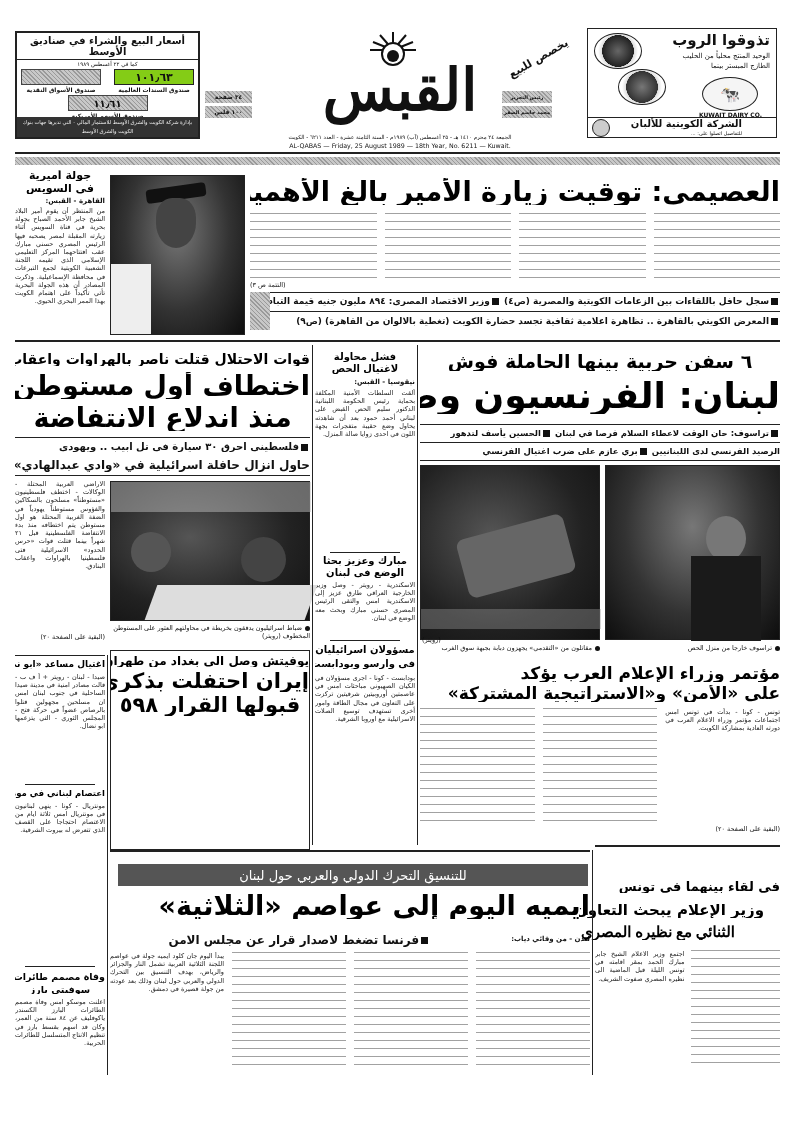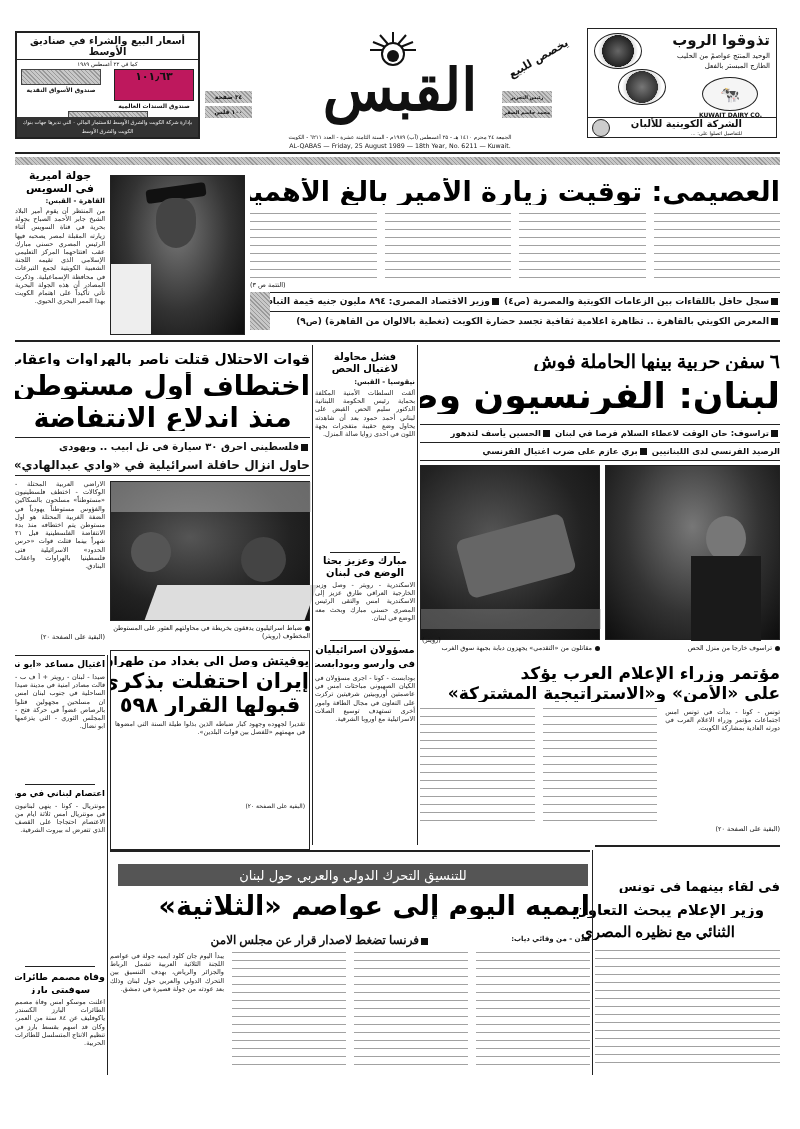--- a/index.html
+++ b/index.html
@@ -21,21 +21,21 @@
   .lines { background: repeating-linear-gradient(180deg, #555 0 1px, transparent 1px 8px); opacity: .55; }
 </style>
 </head>
 <body>
 
 <div class="abs box" style="left:15px;top:31px;width:185px;height:108px;border:2px solid #222;">
   <div style="font-weight:bold;font-size:10px;text-align:center;border-bottom:1px solid #222;padding:2px 0;">أسعار البيع والشراء في صناديق الأوسط</div>
   <div style="font-size:5.5px;text-align:center;margin-top:1px;">كما في ٢٢ أغسطس ١٩٨٩</div>
   <div style="display:flex;justify-content:space-between;padding:0 4px;margin-top:2px;">
     <div style="width:80px;text-align:center;">
-      <div style="background:#be185d;border:1px solid #222;height:32px;font-weight:bold;font-size:11px;display:flex;align-items:flex-start;justify-content:center;">
+      <div style="background:#84cc16;border:1px solid #222;height:16px;font-weight:bold;font-size:11px;display:flex;align-items:flex-end;justify-content:center;">
         <span>١٠١٫٦٣</span>
       </div>
       <div style="font-size:6px;font-weight:bold;margin-top:1px;">صندوق السندات العالمية</div>
     </div>
     <div style="width:80px;text-align:center;">
       <div class="screen" style="height:16px;border:1px solid #444;"></div>
       <div style="font-size:6px;font-weight:bold;margin-top:1px;">صندوق الأسواق النقدية</div>
     </div>
   </div>
   <div style="width:80px;margin:2px auto 0;text-align:center;">
@@ -73,21 +73,21 @@
   <div style="position:absolute;left:0;right:0;top:28px;text-align:center;font-size:58px;font-weight:900;line-height:64px;font-family:'DejaVu Serif',serif;letter-spacing:-2px;">القبس</div>
 </div>
 <div class="abs" style="left:505px;top:52px;font-size:11px;font-weight:bold;transform:rotate(-30deg);white-space:nowrap;">يخصص للبيع</div>
 
 <div class="abs box" style="left:587px;top:28px;width:190px;height:110px;">
   <div class="abs" style="left:6px;top:4px;width:76px;height:78px;">
     <div style="position:absolute;left:0;top:0;width:48px;height:36px;border-radius:50%;background:radial-gradient(circle,#666 0%,#222 55%,#ddd 56%,#fff 70%);border:1px solid #222;"></div>
     <div style="position:absolute;left:24px;top:36px;width:48px;height:36px;border-radius:50%;background:radial-gradient(circle,#777 0%,#333 55%,#ddd 56%,#fff 70%);border:1px solid #222;"></div>
   </div>
   <div class="abs" style="right:6px;top:2px;font-size:15px;font-weight:bold;">تذوقوا الروب</div>
-  <div class="abs" style="right:6px;top:22px;width:98px;font-size:7px;line-height:10px;text-align:right;">الوحيد المنتج عواصمً من الحليب الطازج المبستر بالفعل</div>
+  <div class="abs" style="right:6px;top:22px;width:98px;font-size:7px;line-height:10px;text-align:right;">الوحيد المنتج محلياً من الحليب الطازج المبستر بينما</div>
   <div class="abs" style="right:18px;top:48px;width:56px;height:34px;border:1px solid #222;border-radius:50%;background:#f5f5f5;display:flex;align-items:center;justify-content:center;">
     <span style="font-size:16px;">🐄</span>
   </div>
   <div class="abs ltr" style="right:14px;top:82px;font-size:6px;font-weight:bold;">KUWAIT DAIRY CO.</div>
   <div class="abs" style="left:0;right:0;top:88px;border-top:1px solid #222;"></div>
   <div class="abs" style="right:34px;top:89px;font-size:10px;font-weight:bold;">الشركة الكويتية للألبان</div>
   <div class="abs" style="right:34px;top:101px;font-size:5px;">للتفاصيل اتصلوا على: ...</div>
   <div class="abs" style="left:4px;top:90px;width:18px;height:18px;border:1px solid #222;border-radius:50%;background:#ccc;"></div>
 </div>
 
@@ -123,21 +123,21 @@
   <span class="sq"></span><span>وزير الاقتصاد المصري: ٨٩٤ مليون جنيه قيمة التبادل التجاري بين الكويت ومصر (ص٣)</span>
 </div>
 <div class="rule" style="left:250px;top:311px;width:530px;height:1px;"></div>
 <div class="abs sub" style="left:250px;top:316px;width:530px;font-size:9px;text-align:right;">
   <span class="sq"></span><span>المعرض الكويتي بالقاهرة .. تظاهرة اعلامية ثقافية تجسد حضارة الكويت (تغطية بالالوان من القاهرة) (ص٩)</span>
 </div>
 <div class="abs screen" style="left:250px;top:292px;width:20px;height:38px;"></div>
 
 <div class="rule" style="left:15px;top:340px;width:765px;height:2px;"></div>
 
-<div class="abs hl" style="left:420px;top:352px;width:360px;font-size:19px;font-weight:bold;text-align:right;font-family:Liberation Serif, serif;">٦ سفن حربية بينها الحاملة فوش</div>
+<div class="abs hl" style="left:420px;top:352px;width:360px;font-size:19px;font-weight:bold;text-align:center;">٦ سفن حربية بينها الحاملة فوش</div>
 <div class="abs hl" style="left:420px;top:378px;width:360px;font-size:36px;text-align:right;">لبنان: الفرنسيون وصلوا</div>
 <div class="rule" style="left:420px;top:424px;width:360px;height:1px;"></div>
 <div class="abs sub" style="left:420px;top:428px;width:360px;font-size:8.5px;text-align:right;">
   <span class="sq"></span><span>تراسوف: حان الوقت لاعطاء السلام فرصا في لبنان</span>
   <span class="sq"></span><span>الحسين يأسف لتدهور</span>
 </div>
 <div class="rule" style="left:420px;top:442px;width:360px;height:1px;"></div>
 <div class="abs sub" style="left:420px;top:446px;width:360px;font-size:8.5px;text-align:right;">
   <span>الرصيد الفرنسي لدى اللبنانيين</span>
   <span class="sq"></span><span>بري عازم على ضرب اغتيال الفرنسي</span>
@@ -199,24 +199,20 @@
   <span class="bullet"></span><span>ضباط اسرائيليون يدققون بخريطة في محاولتهم العثور على المستوطن المخطوف</span>
   <span>(رويتر)</span>
 </div>
 <div class="abs" style="left:15px;top:633px;width:90px;font-size:6.5px;text-align:right;">(البقية على الصفحة ٢٠)</div>
 
 <div class="abs box" style="left:110px;top:650px;width:200px;height:200px;">
   <div class="hl" style="font-size:12px;font-weight:bold;margin-top:4px;">يوفيتش وصل الى بغداد من طهران</div>
   <div class="hl" style="font-size:21px;margin-top:4px;">إيران احتفلت بذكرى</div>
   <div class="hl" style="font-size:21px;margin-top:3px;">قبولها القرار ٥٩٨</div>
   <div style="display:flex;gap:6px;padding:4px 4px 0;">
-    <div style="flex:1;">
-      <div class="txtblock" style="height:80px;">تقديرا لجهوده وجهود كبار ضباطه الذين بذلوا طيلة السنة التي امضوها في مهمتهم «للفصل بين قوات البلدين».</div>
-      <div style="font-size:6px;margin-top:2px;">(البقية على الصفحة ٢٠)</div>
-    </div>
   </div>
 </div>
 
 <div class="abs" style="left:15px;top:660px;width:90px;height:100px;">
   <div class="rule" style="left:0;top:-5px;width:90px;height:1px;position:absolute;"></div>
   <div class="hl" style="font-size:9px;font-weight:bold;">اغتيال مساعد «ابو نضال»</div>
   <div class="txtblock" style="height:86px;margin-top:4px;">صيدا - لبنان - رويتر + أ ف ب - قالت مصادر امنية في مدينة صيدا الساحلية في جنوب لبنان امس ان مسلحين مجهولين قتلوا بالرصاص عضواً في حركة فتح - المجلس الثوري - التي يتزعمها ابو نضال.</div>
 </div>
 <div class="rule" style="left:25px;top:784px;width:70px;height:1px;"></div>
 <div class="abs" style="left:15px;top:789px;width:90px;height:175px;">
@@ -239,35 +235,36 @@
     <div class="lines" style="flex:1;"></div>
   </div>
   <div style="font-size:6.5px;margin-top:2px;">(البقية على الصفحة ٢٠)</div>
 </div>
 
 <div class="rule" style="left:110px;top:850px;width:480px;height:2px;"></div>
 <div class="abs screen" style="left:118px;top:864px;width:470px;height:22px;display:flex;align-items:center;justify-content:center;background:#555;">
   <span style="font-size:13px;color:#fff;letter-spacing:2px;">للتنسيق التحرك الدولي والعربي حول لبنان</span>
 </div>
 <div class="abs hl" style="left:110px;top:892px;width:480px;font-size:27px;text-align:right;">ايميه اليوم إلى عواصم «الثلاثية»</div>
-<div class="abs sub" style="left:110px;top:933px;width:320px;font-size:12px;text-align:right;font-family:Liberation Serif, serif;">
+<div class="abs sub" style="left:110px;top:933px;width:320px;font-size:12px;text-align:right;">
   <span class="sq"></span><span>فرنسا تضغط لاصدار قرار عن مجلس الامن</span>
 </div>
 <div class="abs" style="left:440px;top:935px;width:150px;font-size:7px;font-weight:bold;text-align:right;">لندن - من وفائي دياب:</div>
 <div class="abs" style="left:110px;top:952px;width:480px;height:120px;display:flex;gap:8px;">
   <div class="lines" style="flex:1;"></div>
   <div class="lines" style="flex:1;"></div>
   <div class="lines" style="flex:1;"></div>
-  <div class="txtblock" style="flex:1;">يبدأ اليوم جان كلود ايميه جولة في عواصم اللجنة الثلاثية العربية تشمل الرباط والجزائر والرياض، بهدف التنسيق بين التحرك الدولي والعربي حول لبنان وذلك بعد عودته من جولة قصيرة في دمشق.</div>
+  <div class="txtblock" style="flex:1;">يبدأ اليوم جان كلود ايميه جولة في عواصم اللجنة الثلاثية العربية تشمل النار والجزائر والرياض، بهدف التنسيق بين التحرك الدولي والعربي حول لبنان وذلك بعد عودته من جولة قصيرة في دمشق.</div>
 </div>
 
 <div class="rule" style="left:595px;top:845px;width:185px;height:2px;"></div>
 <div class="abs hl" style="left:595px;top:880px;width:185px;font-size:13px;text-align:right;">في لقاء بينهما في تونس</div>
 <div class="abs hl" style="left:579px;top:903px;width:185px;font-size:15px;text-align:right;">وزير الإعلام يبحث التعاون</div>
 <div class="abs hl" style="left:581px;top:925px;width:185px;font-size:15px;text-align:left;font-family:Liberation Serif, serif;">الثنائي مع نظيره المصري</div>
 <div class="abs" style="left:595px;top:950px;width:185px;height:120px;display:flex;gap:6px;">
   <div class="lines" style="flex:1;"></div>
+  <div class="txtblock" style="flex:1;">اجتمع وزير الاعلام الشيخ جابر مبارك الحمد بمقر اقامته في تونس الليلة قبل الماضية الى نظيره المصري صفوت الشريف.</div>
 </div>
 
 <div class="rule" style="left:312px;top:345px;width:1px;height:500px;"></div>
 <div class="rule" style="left:417px;top:345px;width:1px;height:500px;"></div>
 <div class="rule" style="left:107px;top:655px;width:1px;height:420px;"></div>
 <div class="rule" style="left:592px;top:850px;width:1px;height:225px;"></div>
 
 </body></html>

